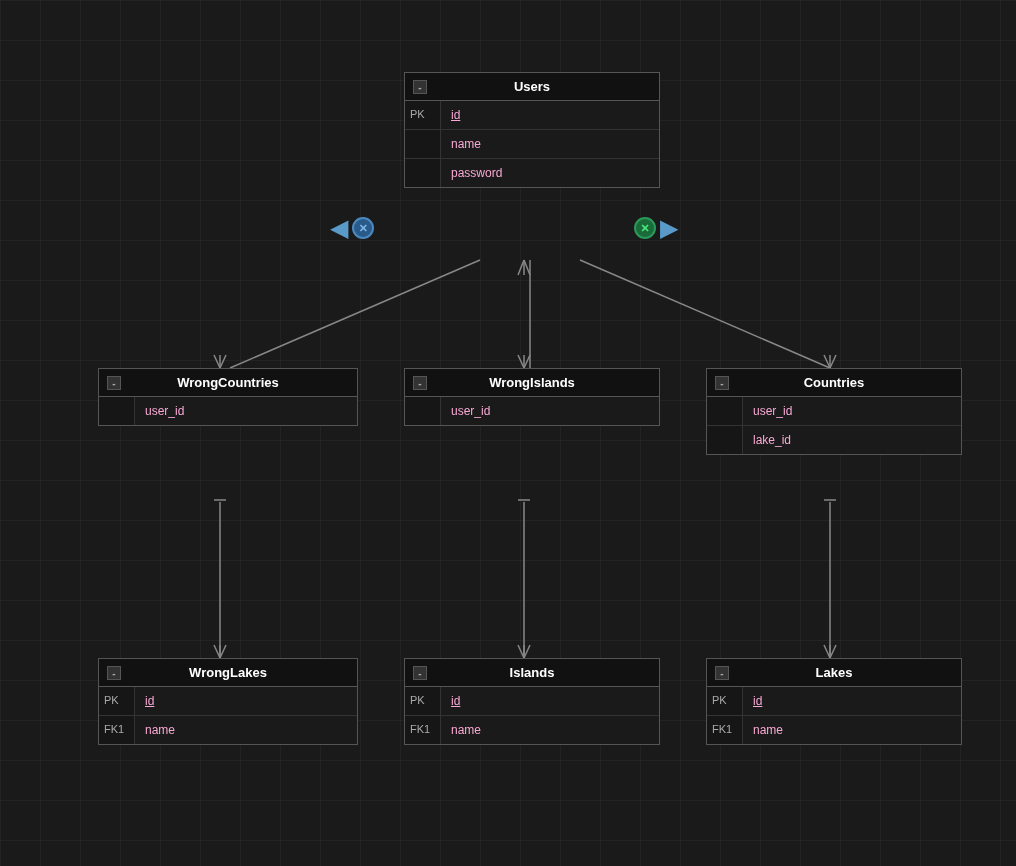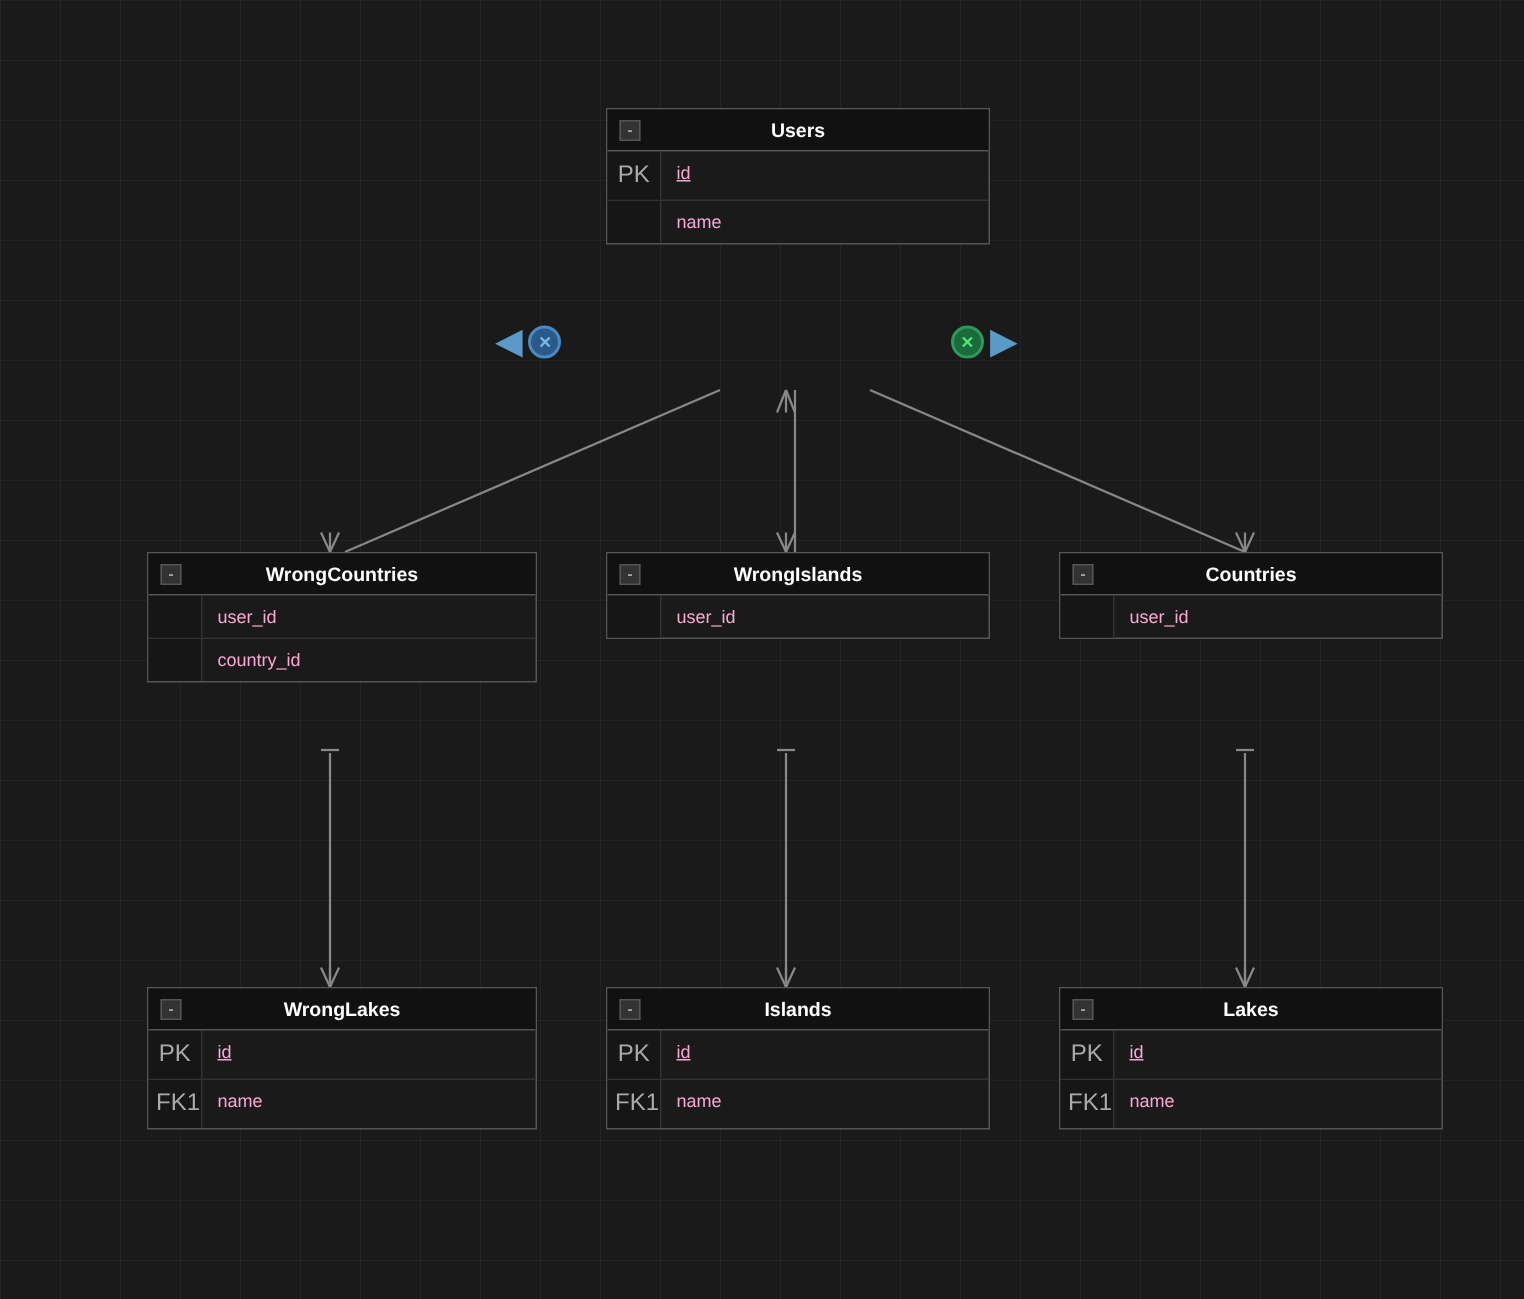--- a/index.html
+++ b/index.html
@@ -61,24 +61,23 @@
     }
 
     .db-table .table-row:last-child {
       border-bottom: none;
     }
 
     .db-table .row-key {
       width: 36px;
       min-width: 36px;
       padding: 7px 5px;
-      text-align: center;
       border-right: 1px solid #333;
       color: #aaa;
-      font-size: 16px;
+      font-size: 11px;
       background: #161616;
     }
 
     .db-table .row-val {
       padding: 7px 10px;
       color: #f9a8d4;
     }
 
     .db-table .row-val.underline {
       text-decoration: underline;
@@ -186,35 +185,35 @@
     <span>Users</span>
   </div>
   <div class="table-row">
     <div class="row-key">PK</div>
     <div class="row-val underline">id</div>
   </div>
   <div class="table-row">
     <div class="row-key"></div>
     <div class="row-val">name</div>
   </div>
+  <div class="table-row">
+    <div class="row-key"></div>
+    <div class="row-val">password</div>
+  </div>
 </div>
 
 <div class="db-table" style="left:98px; top:368px; width:260px;">
   <div class="table-header" style="position:relative;">
     <div class="collapse-btn">-</div>
     <span>WrongCountries</span>
   </div>
   <div class="table-row">
     <div class="row-key"></div>
     <div class="row-val">user_id</div>
   </div>
-  <div class="table-row">
-    <div class="row-key"></div>
-    <div class="row-val">country_id</div>
-  </div>
 </div>
 
 <div class="db-table" style="left:404px; top:368px; width:256px;">
   <div class="table-header" style="position:relative;">
     <div class="collapse-btn">-</div>
     <span>WrongIslands</span>
   </div>
   <div class="table-row">
     <div class="row-key"></div>
     <div class="row-val">user_id</div>
@@ -223,20 +222,24 @@
 
 <div class="db-table" style="left:706px; top:368px; width:256px;">
   <div class="table-header" style="position:relative;">
     <div class="collapse-btn">-</div>
     <span>Countries</span>
   </div>
   <div class="table-row">
     <div class="row-key"></div>
     <div class="row-val">user_id</div>
   </div>
+  <div class="table-row">
+    <div class="row-key"></div>
+    <div class="row-val">lake_id</div>
+  </div>
 </div>
 
 <div class="db-table" style="left:98px; top:658px; width:260px;">
   <div class="table-header" style="position:relative;">
     <div class="collapse-btn">-</div>
     <span>WrongLakes</span>
   </div>
   <div class="table-row">
     <div class="row-key">PK</div>
     <div class="row-val underline">id</div>

